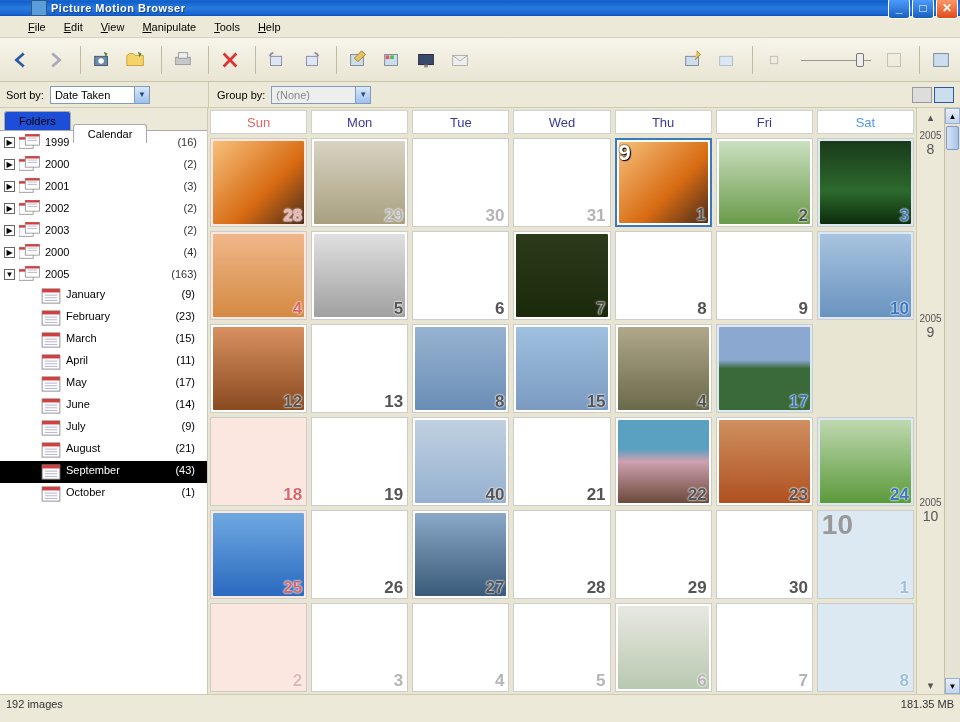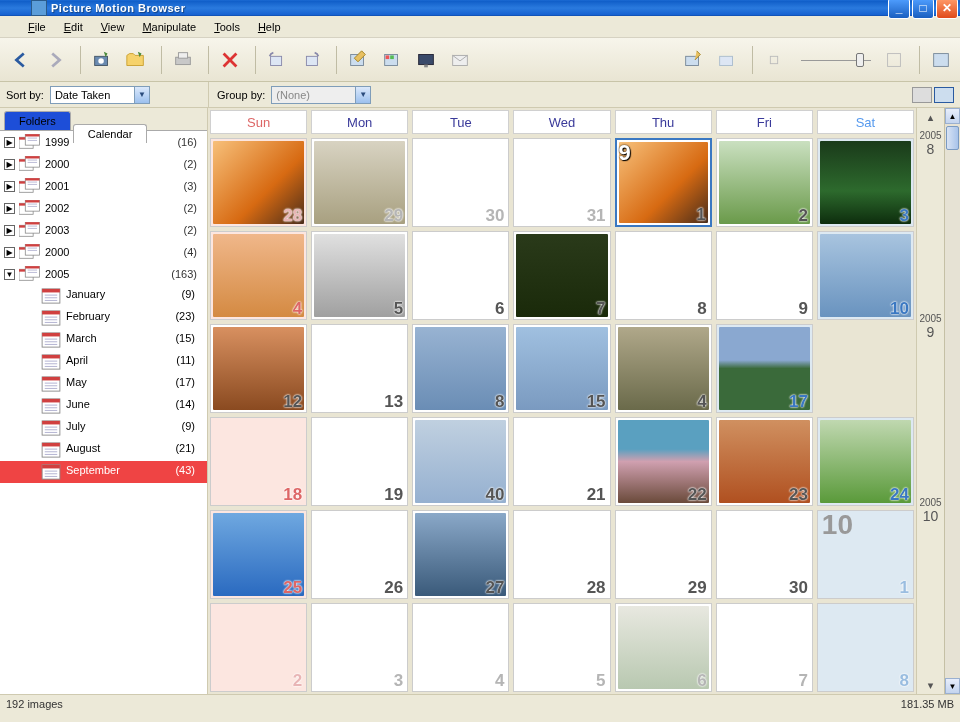--- a/index.html
+++ b/index.html
@@ -51,21 +51,21 @@
 .tabs .tab.active { background: #fff; position: relative; top: 13px; }
 
 
 .tree { flex: 1; background: #fff; border-top: 1px solid #aaa; overflow-y: auto; }
 .ynode { display: flex; align-items: center; padding: 3px 4px 3px 4px; }
 .ynode .arrow { width: 11px; height: 11px; border: 1px solid #666; margin-right: 4px; font-size: 8px; text-align:center; line-height:9px; }
 .yicon { width: 22px; height: 16px; margin-right: 4px; flex-shrink:0; }
 .ynode .label { flex:1; } .ynode .count { color:#333; padding-right:6px;text-align:center;}
 .mnode { display:flex; align-items:flex-start; padding:3px 6px 3px 40px; }
 .mnode .label{flex:1;} .mnode .count{padding-right:6px;}
-.mnode.selected{background:#ef4444;color:#fff;}
+.mnode.selected{background:#000000;color:#fff;}
 
 
 .rightwrap { flex: 1; display: flex; }
 .calendar { flex: 1; display: flex; flex-direction: column; background: #e9e5d3; }
 .cal-head { height: 28px; display: flex; }
 .cal-head .hcell { flex: 1; margin: 2px; background: #fff; border:1px solid #d0d0d0; text-align: center; font-size: 13px; line-height: 24px; color: #3a3a9a; }
 .cal-head .hcell.sun { color: #d66; } .cal-head .hcell.sat { color: #59e; }
 .cal-body { flex: 1; display: grid; grid-template-rows: repeat(6, 1fr); }
 .row { display: grid; grid-template-columns: repeat(7, 1fr); }
 .cell { position: relative; margin: 2px; background: #fff; border: 1px solid #ccc; overflow: hidden; }
@@ -459,20 +459,31 @@
           <svg class="yicon" viewBox="0 0 22 18">
             <rect x="1" y="1" width="20" height="16" fill="#fff" stroke="#888"></rect>
             <rect x="1" y="1" width="20" height="4" fill="#d04040"></rect>
             <line x1="4" y1="8" x2="18" y2="8" stroke="#aac"></line>
             <line x1="4" y1="11" x2="18" y2="11" stroke="#aac"></line>
             <line x1="4" y1="14" x2="18" y2="14" stroke="#aac"></line>
           </svg>
           <span class="label">September</span>
           <span class="count">(43)</span>
         </div>
+        <div class="mnode">
+          <svg class="yicon" viewBox="0 0 22 18">
+            <rect x="1" y="1" width="20" height="16" fill="#fff" stroke="#888"></rect>
+            <rect x="1" y="1" width="20" height="4" fill="#d04040"></rect>
+            <line x1="4" y1="8" x2="18" y2="8" stroke="#aac"></line>
+            <line x1="4" y1="11" x2="18" y2="11" stroke="#aac"></line>
+            <line x1="4" y1="14" x2="18" y2="14" stroke="#aac"></line>
+          </svg>
+          <span class="label">October</span>
+          <span class="count">(1)</span>
+        </div>
       </div>
   </div>
 
   <div class="rightwrap">
     <div class="calendar">
       <div class="cal-head" id="calhead">
           <div class="hcell sun">Sun</div>
           <div class="hcell">Mon</div>
           <div class="hcell">Tue</div>
           <div class="hcell">Wed</div>

